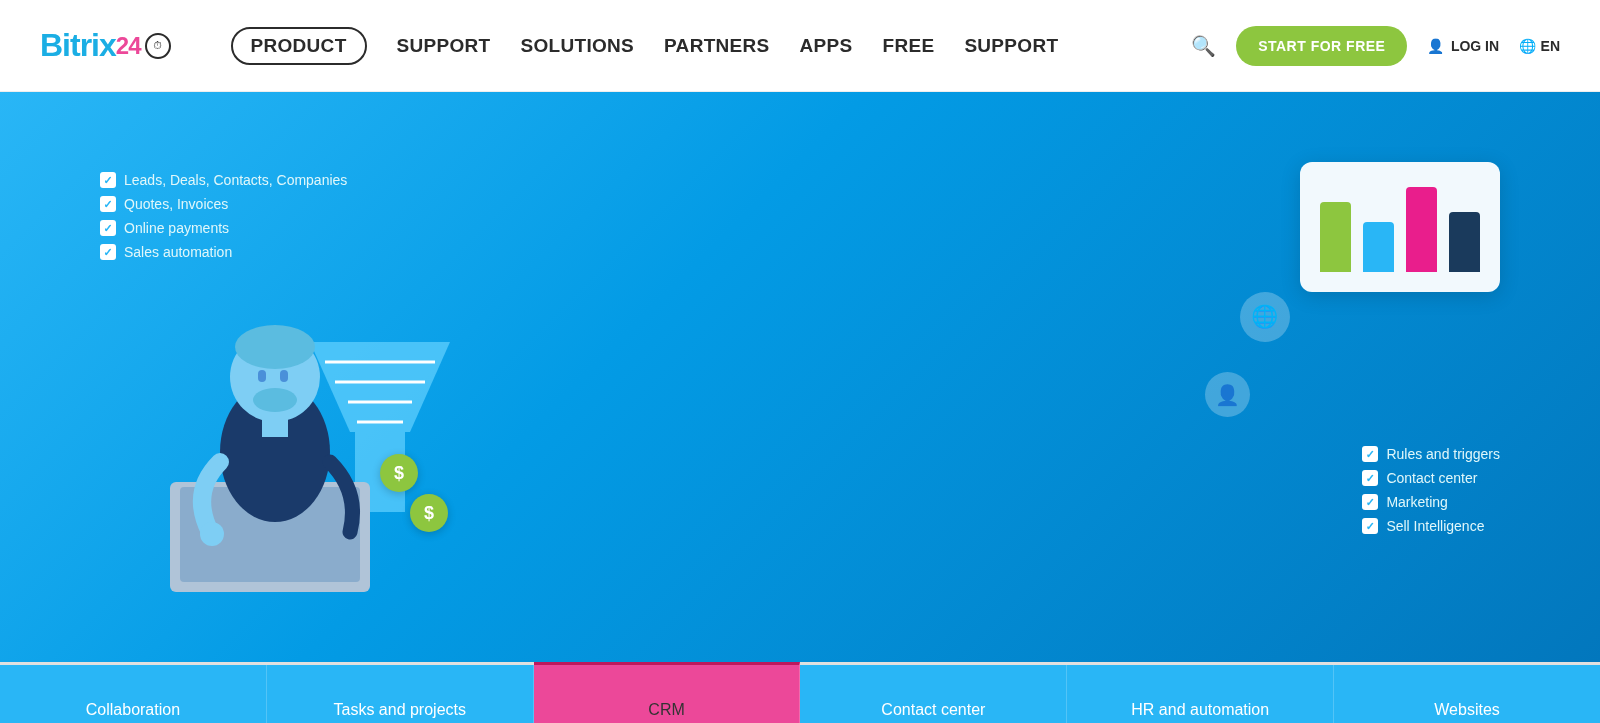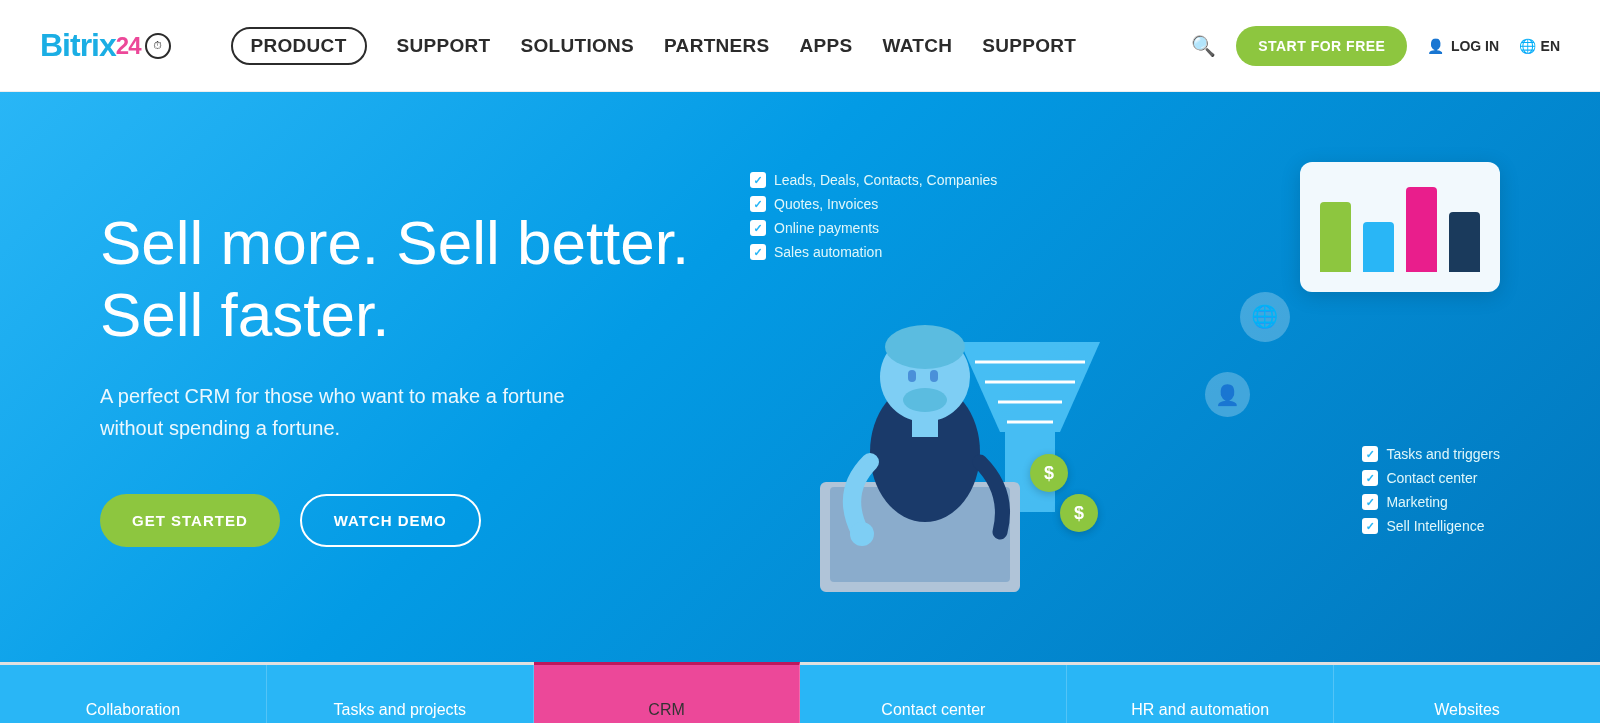--- a/index.html
+++ b/index.html
@@ -322,46 +322,38 @@
     <span class="logo-text-blue">Bitrix</span>
     <span class="logo-text-dark">24</span>
     <span class="logo-icon">⏱</span>
   </div>
   <nav class="nav">
     <a class="nav-item active">PRODUCT</a>
     <a class="nav-item">SUPPORT</a>
     <a class="nav-item">SOLUTIONS</a>
     <a class="nav-item">PARTNERS</a>
     <a class="nav-item">APPS</a>
-    <a class="nav-item">WATCH</a>
+    <a class="nav-item">FREE</a>
     <a class="nav-item">SUPPORT</a>
   </nav>
   <div class="header-right">
     <span class="search-icon-btn">🔍</span>
     <button class="start-btn">START FOR FREE</button>
     <span class="login-link">
       <span>👤</span>
       <span>LOG IN</span>
     </span>
     <span class="lang-link">
       <span>🌐</span>
       <span>EN</span>
     </span>
   </div>
 </header>
 
 <section class="hero">
-  <div class="hero-left">
-    <h1 class="hero-title">Sell more. Sell better. Sell faster.</h1>
-    <p class="hero-subtitle">A perfect CRM for those who want to make a fortune without spending a fortune.</p>
-    <div class="hero-buttons">
-      <button class="btn-get-started">GET STARTED</button>
-      <button class="btn-watch-demo">WATCH DEMO</button>
-    </div>
-  </div>
 
   <div class="hero-right">
 
     <div class="crm-checklist-top">
       <div class="check-item">
         <span class="check-icon">✓</span>
         <span>Leads, Deals, Contacts, Companies</span>
       </div>
       <div class="check-item">
         <span class="check-icon">✓</span>
@@ -396,21 +388,21 @@
       <line x1="48" y1="70" x2="112" y2="70" stroke="white" stroke-width="3"></line>
       <line x1="57" y1="90" x2="103" y2="90" stroke="white" stroke-width="3"></line>
     </svg>
 
     <div class="dollar-icon" style="bottom:110px; left:280px;">$</div>
     <div class="dollar-icon" style="bottom:70px; left:310px;">$</div>
 
     <div class="crm-checklist-bottom">
       <div class="check-item">
         <span class="check-icon">✓</span>
-        <span>Tasks and triggers</span>
+        <span>Rules and triggers</span>
       </div>
       <div class="check-item">
         <span class="check-icon">✓</span>
         <span>Contact center</span>
       </div>
       <div class="check-item">
         <span class="check-icon">✓</span>
         <span>Marketing</span>
       </div>
       <div class="check-item">

